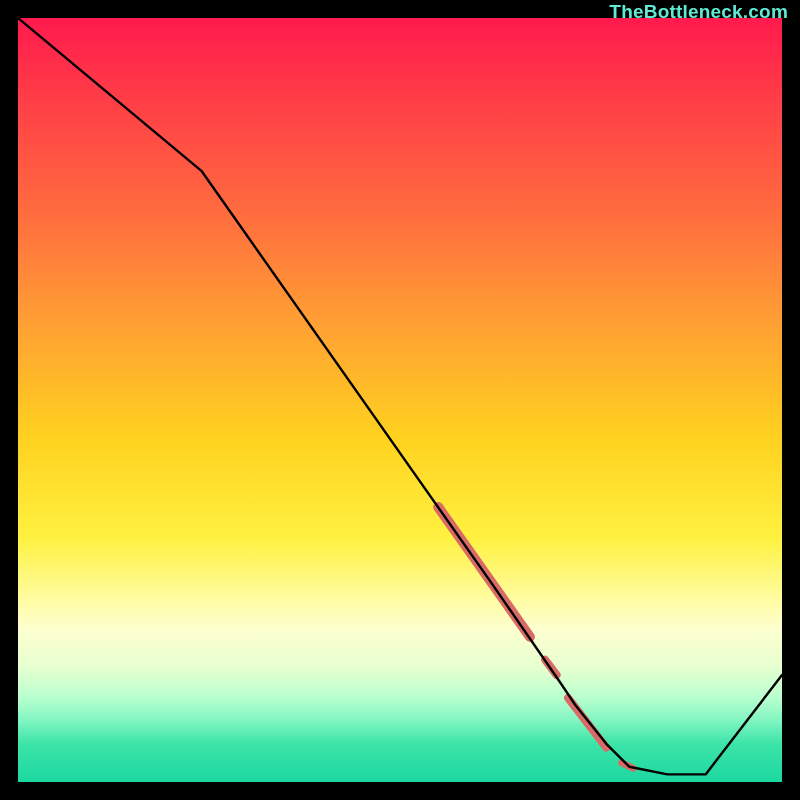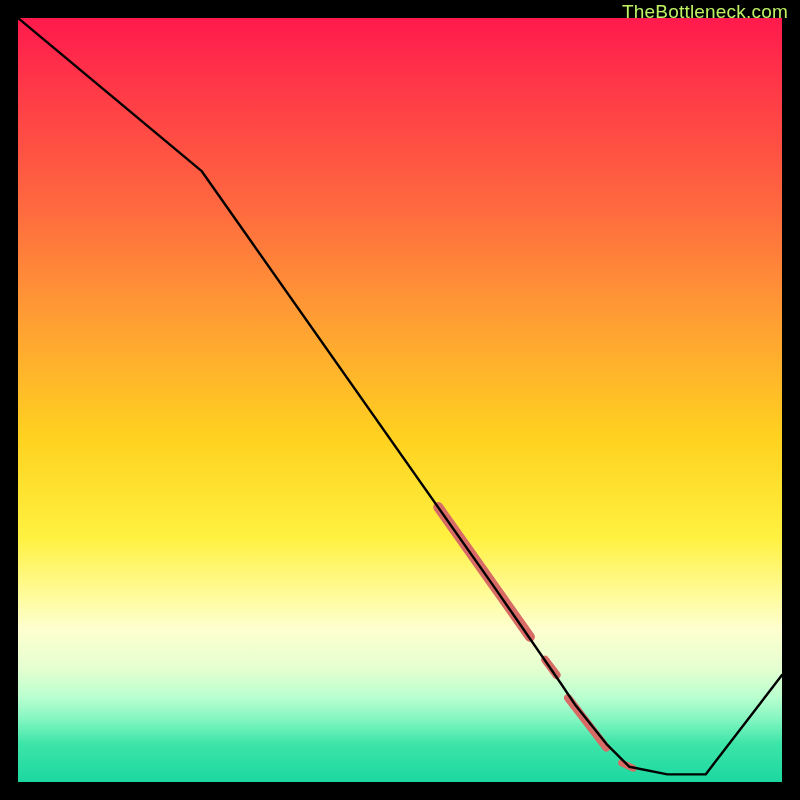--- a/index.html
+++ b/index.html
@@ -45,23 +45,23 @@
     left: 0;
     top: 0;
     width: 764px;
     height: 764px;
     display: block;
   }
   .watermark {
     position: absolute;
     top: 1px;
     right: 12px;
-    color: #bef264;
+    color: #5eead4;
     font-size: 19px;
-    font-weight: 400;
+    font-weight: 700;
     letter-spacing: 0.2px;
     user-select: none;
   }
 </style>
 </head>
 <body>
 
 <div class="frame">
   <div class="watermark">TheBottleneck.com</div>
   <div class="plot-area">

